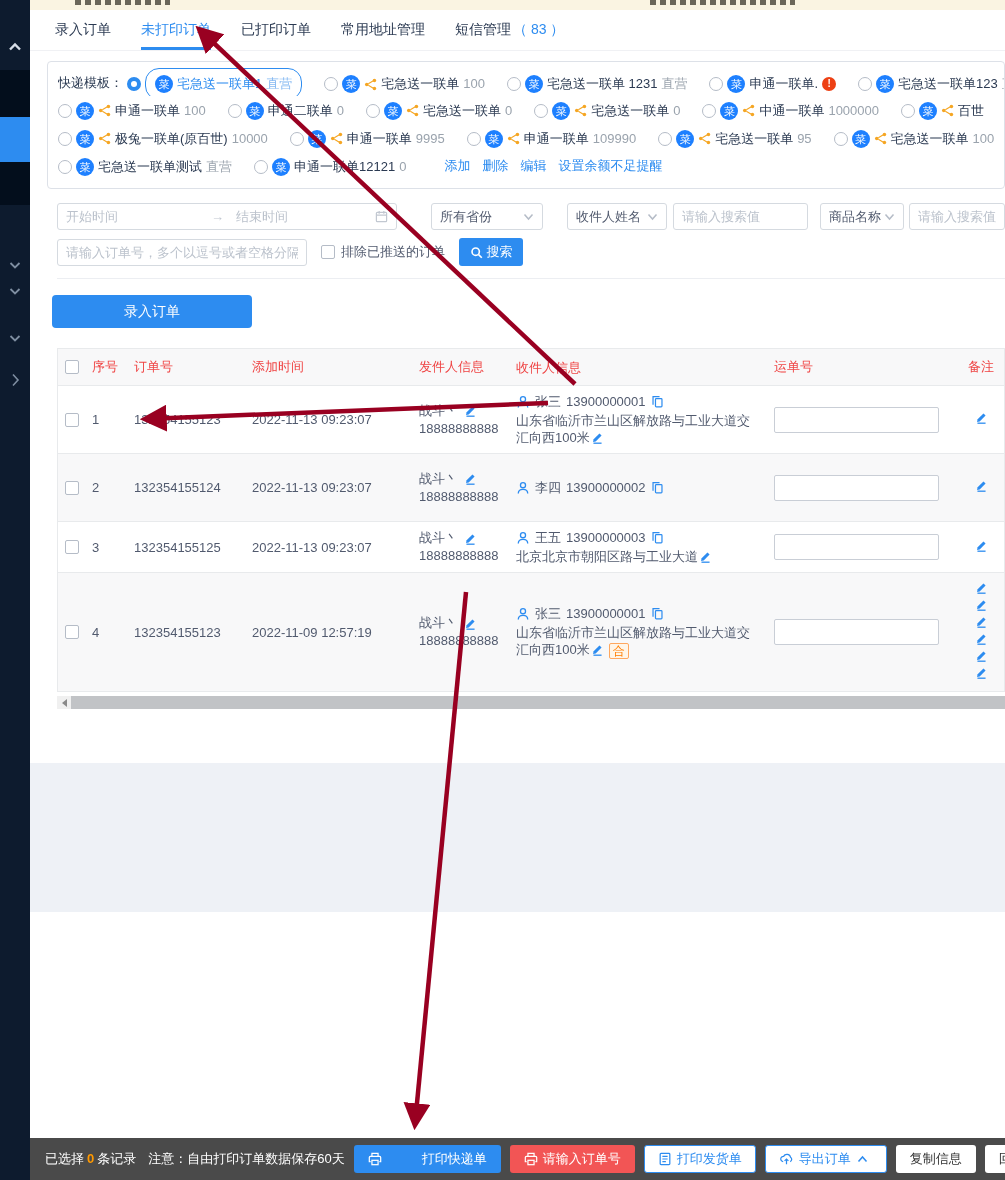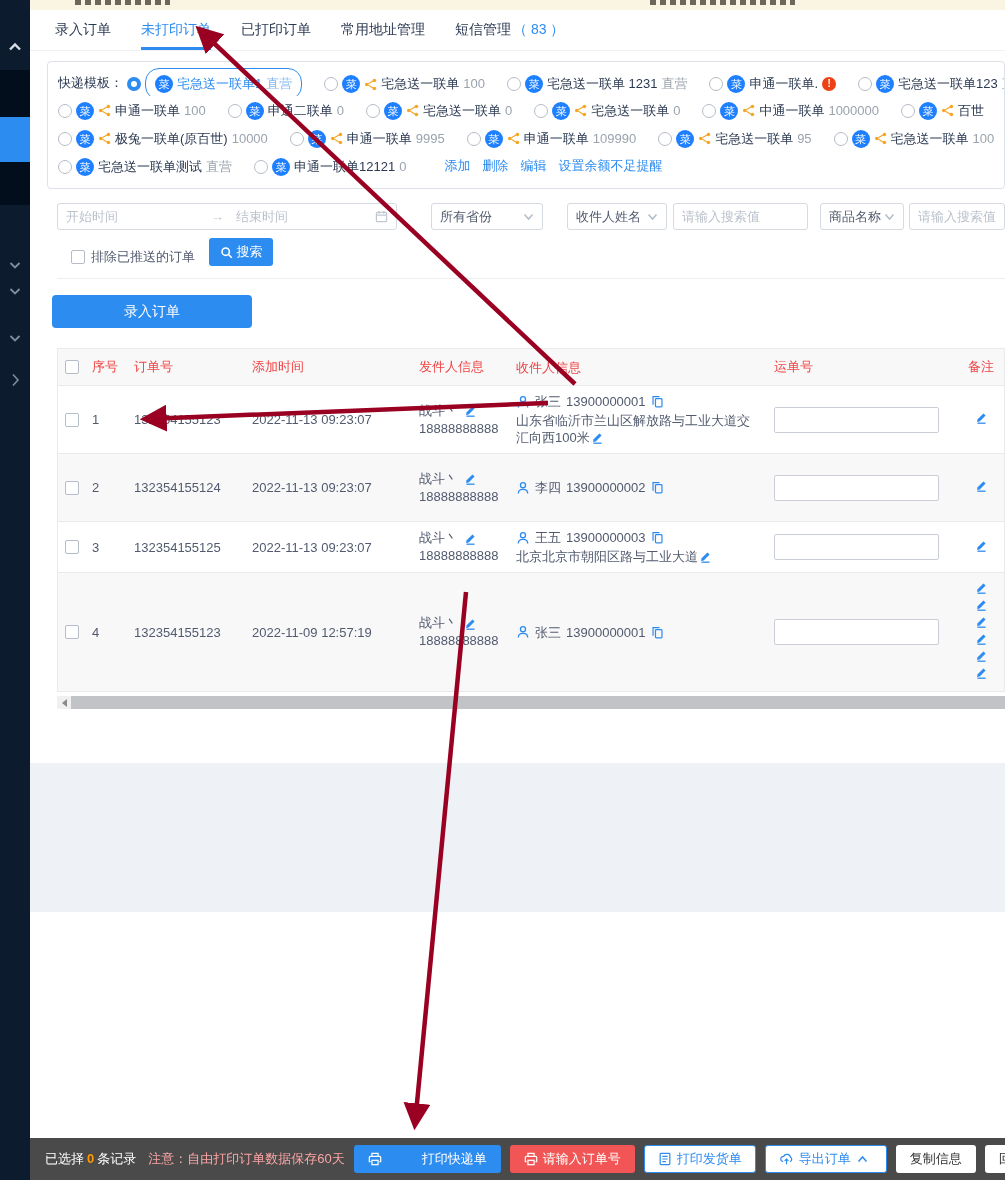--- a/index.html
+++ b/index.html
@@ -42,21 +42,21 @@
            text-align:center;display:inline-block;flex-shrink:0;}
   .tpl-count{color:#9aa3ad;}
   .tpl-tag{color:#9aa3ad;}
   .pill .tpl-tag{color:#86b9f2;}
   .alert-badge{width:14px;height:14px;border-radius:50%;background:#ed4014;color:#fff;font-size:10px;line-height:14px;
                text-align:center;font-weight:bold;display:inline-block;}
   .tpl-links{margin-left:4px;}
   .tpl-links a{color:#2d8cf0;margin-left:12px;cursor:pointer;font-size:13px;}
   
   .filters{margin:14px 0 0 27px;padding-bottom:12px;border-bottom:1px solid #eceef2;}
-  .f-row{display:flex;align-items:flex-end;}
+  .f-row{display:flex;align-items:center;}
   .f-row2{margin-top:8px;}
   .date-box{width:340px;height:27px;border:1px solid #d5dae0;border-radius:3px;box-sizing:border-box;display:flex;
             align-items:center;padding:0 8px;font-size:13px;color:#bbc2cc;background:#fff;}
   .date-box .dt{flex:1;}
   .date-arrow{color:#c2c8d1;margin:0 6px;}
   .selectbox{height:27px;border:1px solid #d5dae0;border-radius:3px;box-sizing:border-box;display:flex;align-items:center;
              justify-content:space-between;padding:0 8px;font-size:13px;color:#515a6e;background:#fff;cursor:pointer;}
   .sel-province{width:112px;margin-left:34px;}
   .sel-field{width:100px;margin-left:24px;}
   .sel-product{width:84px;margin-left:12px;}
@@ -109,21 +109,21 @@
   .hscroll{margin:4px 0 0 27px;width:948px;height:13px;display:flex;background:#f3f3f3;}
   .hs-btn{width:14px;height:13px;display:flex;align-items:center;justify-content:center;background:#f0f0f0;cursor:pointer;}
   .hs-btn .tri{width:0;height:0;border-top:4px solid transparent;border-bottom:4px solid transparent;border-right:5px solid #8a8a8a;}
   .hs-thumb{flex:1;background:#c1c3c6;cursor:pointer;}
   .lower-backdrop{margin-top:54px;height:400px;background:#eef1f6;}
   
   .footer{position:absolute;left:30px;right:0;bottom:0;height:42px;background:#4a4a4a;display:flex;align-items:center;
           padding-left:15px;z-index:10;}
   .sel-info{color:#fff;font-size:13px;white-space:nowrap;}
   .sel-count{color:#ff9900;font-weight:bold;margin:0 3px;}
-  .footer-notice{color:#fca5a5;font-size:13px;margin-left:12px;white-space:nowrap;}
+  .footer-notice{color:#ffffff;font-size:13px;margin-left:12px;white-space:nowrap;}
   .f-btn{height:28px;border-radius:3px;padding:0 13px;display:flex;align-items:center;font-size:13px;margin-left:9px;
          cursor:pointer;border:1px solid transparent;white-space:nowrap;flex-shrink:0;font-family:inherit;}
   .f-btn svg{margin-right:5px;}
   .f-primary{background:#2d8cf0;color:#fff;gap:35px;}
   .f-danger{background:#f25555;color:#fff;}
   .f-outline{background:#fff;color:#2d8cf0;border-color:#2d8cf0;}
   .f-plain{background:#fff;color:#333;}
   .f-chev{margin-left:6px;display:inline-flex;}
   
   .anno{position:absolute;left:0;top:0;width:1005px;height:1180px;z-index:60;pointer-events:none;}
@@ -402,20 +402,21 @@
       <input class="txt-input in-search1" placeholder="请输入搜索值" style="">
       <div class="selectbox sel-product">
         <span>商品名称</span>
         <svg width="11" height="8" viewBox="0 0 11 8">
             <path d="M1.5 1.5 5.5 6 9.5 1.5" fill="none" stroke="#b5bcc7" stroke-width="1.5"></path>
           </svg>
       </div>
       <input class="txt-input in-search2" placeholder="请输入搜索值" style="">
     </div>
     <div class="f-row f-row2">
+      <input class="txt-input in-orders" placeholder="请输入订单号，多个以逗号或者空格分隔" style="">
       <span class="f-check">
         <span class="checkbox"></span>
         <span class="cb-label">排除已推送的订单</span>
       </span>
       <button class="search-btn">
         <svg width="13" height="13" viewBox="0 0 16 16" fill="none" stroke="#fff" stroke-width="2">
             <circle cx="7" cy="7" r="4.5"></circle>
             <path d="M10.6 10.6 14.5 14.5"></path>
           </svg>
         <span>搜索</span>
@@ -587,20 +588,24 @@
                 <circle cx="8" cy="4.8" r="2.9"></circle>
                 <path d="M2.6 14.2c0-3 2.4-4.6 5.4-4.6s5.4 1.6 5.4 4.6"></path>
               </svg>
               <span>张三</span>
               <span>13900000001</span>
               <svg width="13" height="13" viewBox="0 0 16 16" fill="none" stroke="#2d8cf0" stroke-width="1.5">
                 <rect x="5.5" y="4.5" width="8" height="10" rx="1"></rect>
                 <path d="M10.5 2H2.5v10"></path>
               </svg>
             </div>
+            <div class="rcv-addr"><span>山东省临沂市兰山区解放路与工业大道交汇向西100米</span><svg width="13" height="13" viewBox="0 0 16 16">
+                <path fill="#2d8cf0" d="M3.2 10.2 10.4 3l2.6 2.6-7.2 7.2-3.3.7z"></path>
+                <rect x="3" y="14.2" width="10" height="1.6" fill="#2d8cf0"></rect>
+              </svg><span class="merge-badge">合</span></div>
           </div>
           <div class="cell c-way"><input class="wb-input" style=""></div>
           <div class="cell c-note">
             <span class="pencil-wrap"><svg width="13" height="13" viewBox="0 0 16 16">
                 <path fill="#2d8cf0" d="M3.2 10.2 10.4 3l2.6 2.6-7.2 7.2-3.3.7z"></path>
                 <rect x="3" y="14.2" width="10" height="1.6" fill="#2d8cf0"></rect>
               </svg></span>
             <span class="pencil-wrap"><svg width="13" height="13" viewBox="0 0 16 16">
                 <path fill="#2d8cf0" d="M3.2 10.2 10.4 3l2.6 2.6-7.2 7.2-3.3.7z"></path>
                 <rect x="3" y="14.2" width="10" height="1.6" fill="#2d8cf0"></rect>

